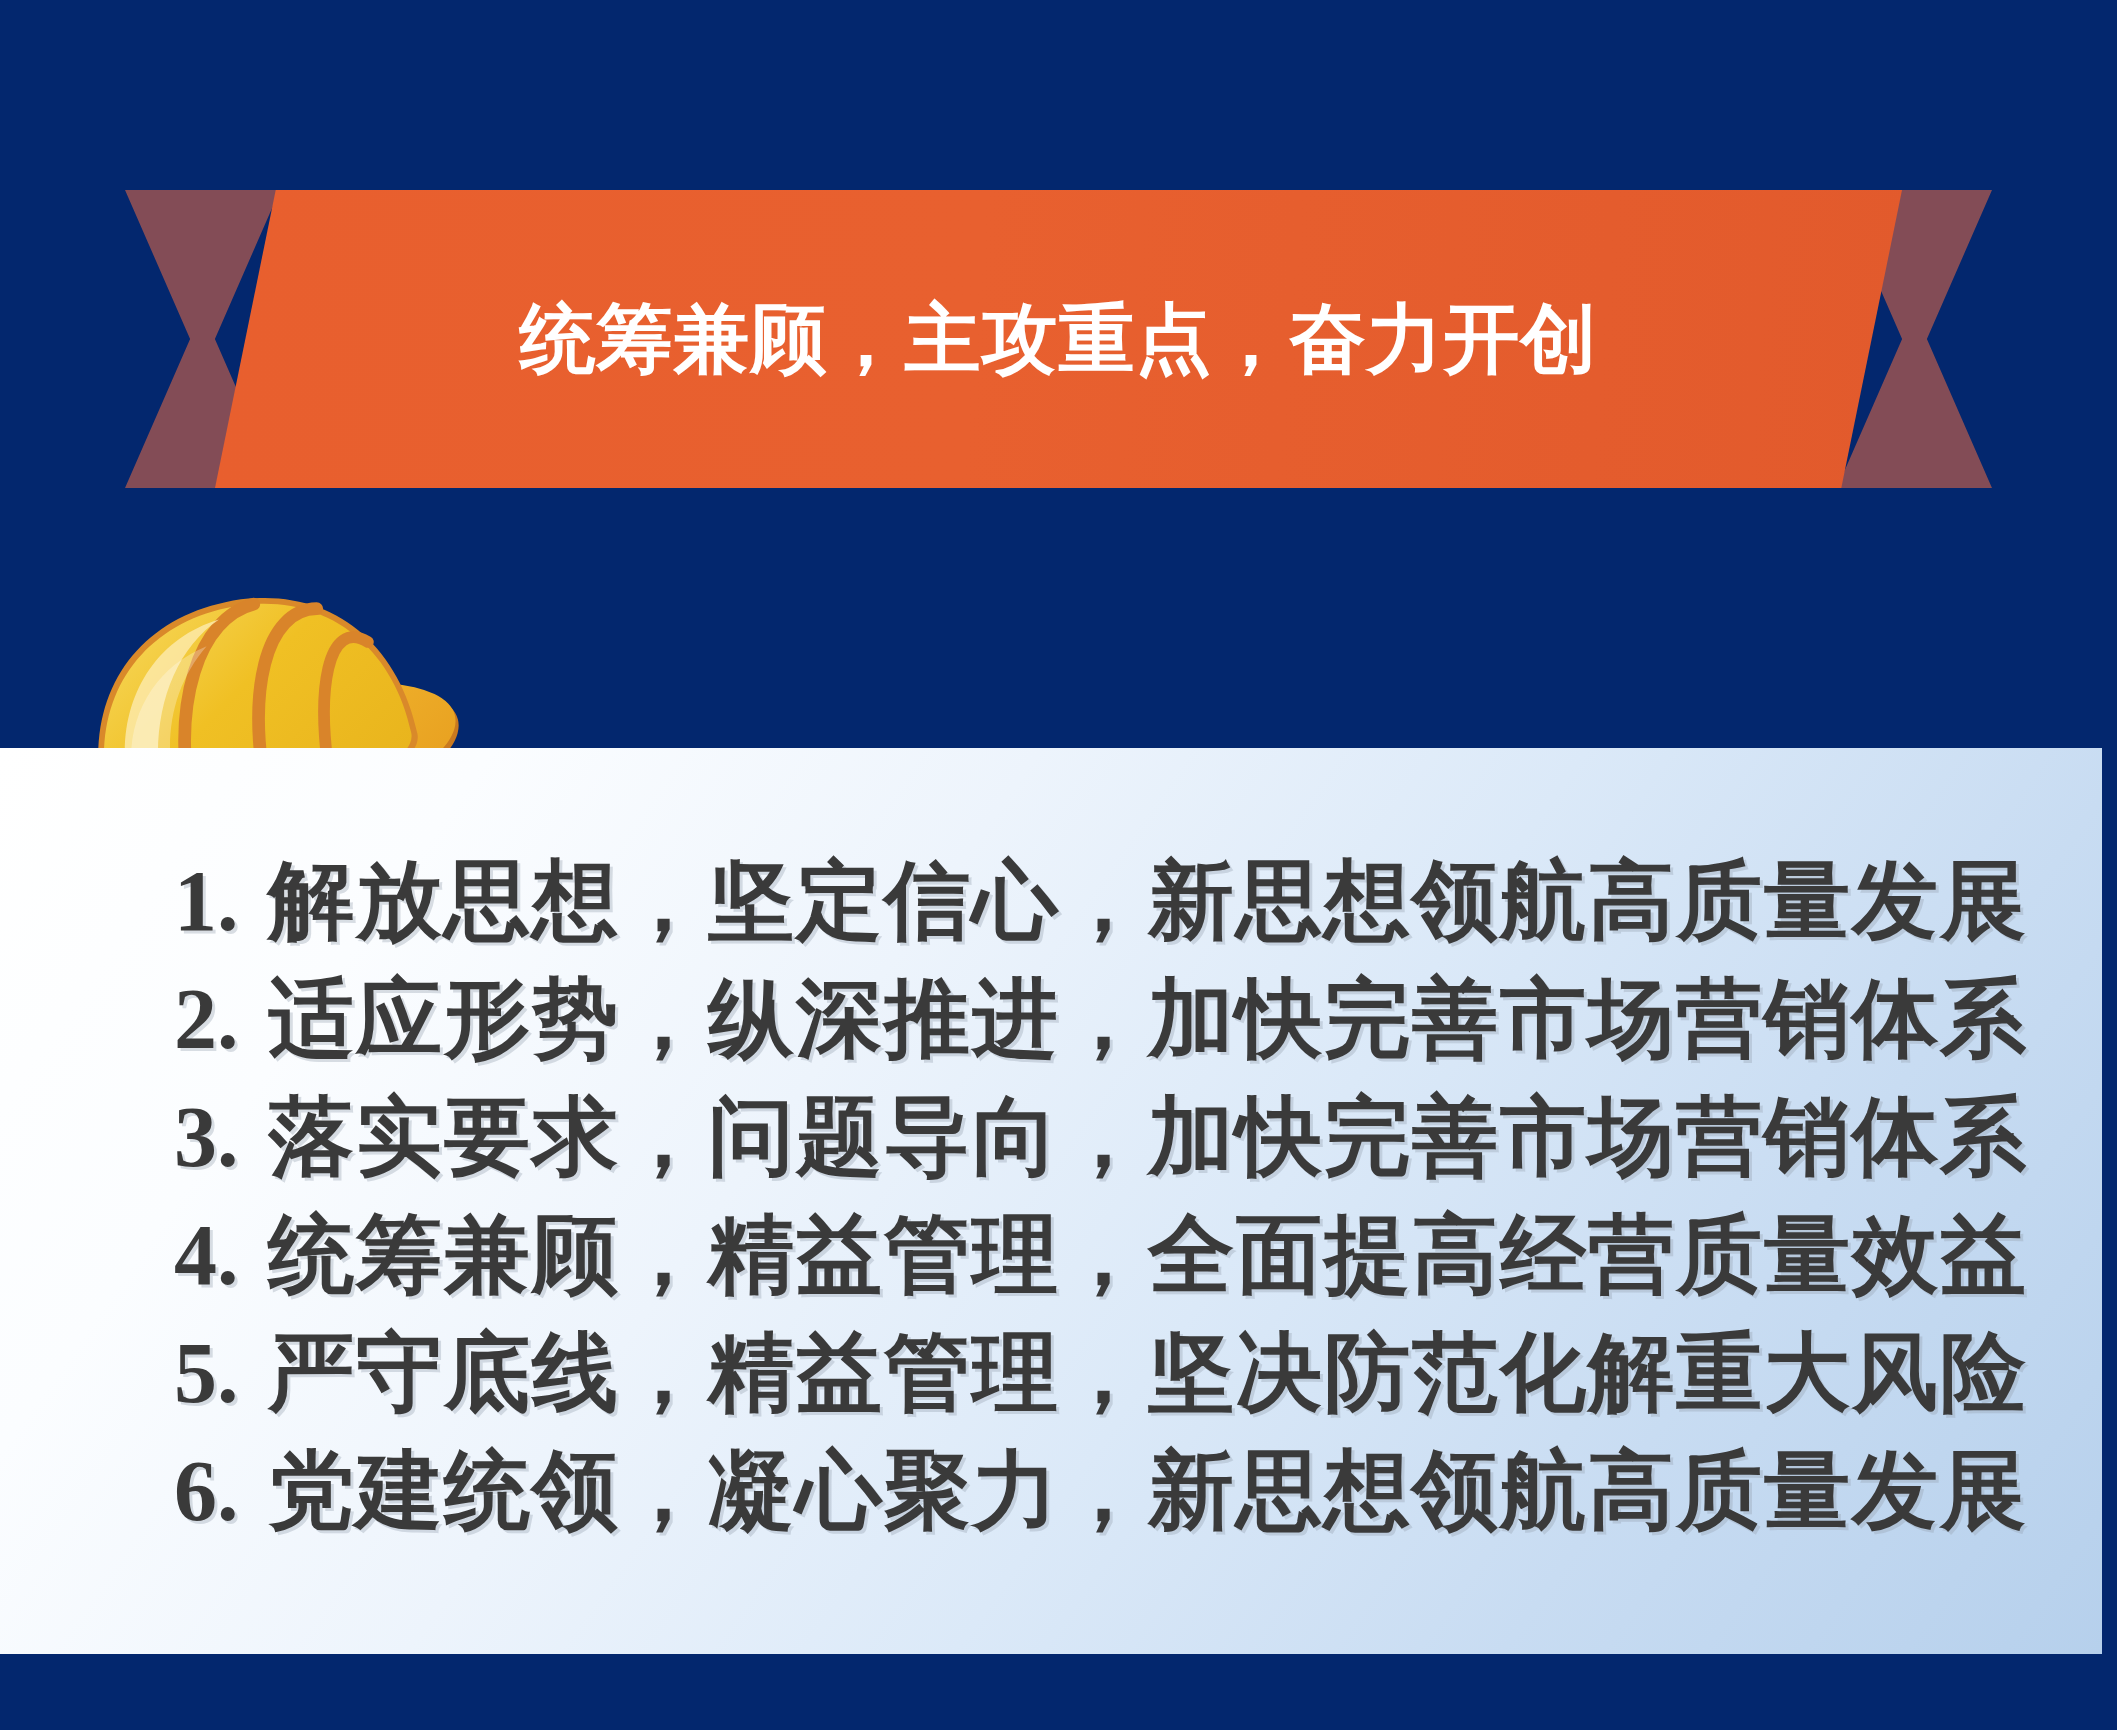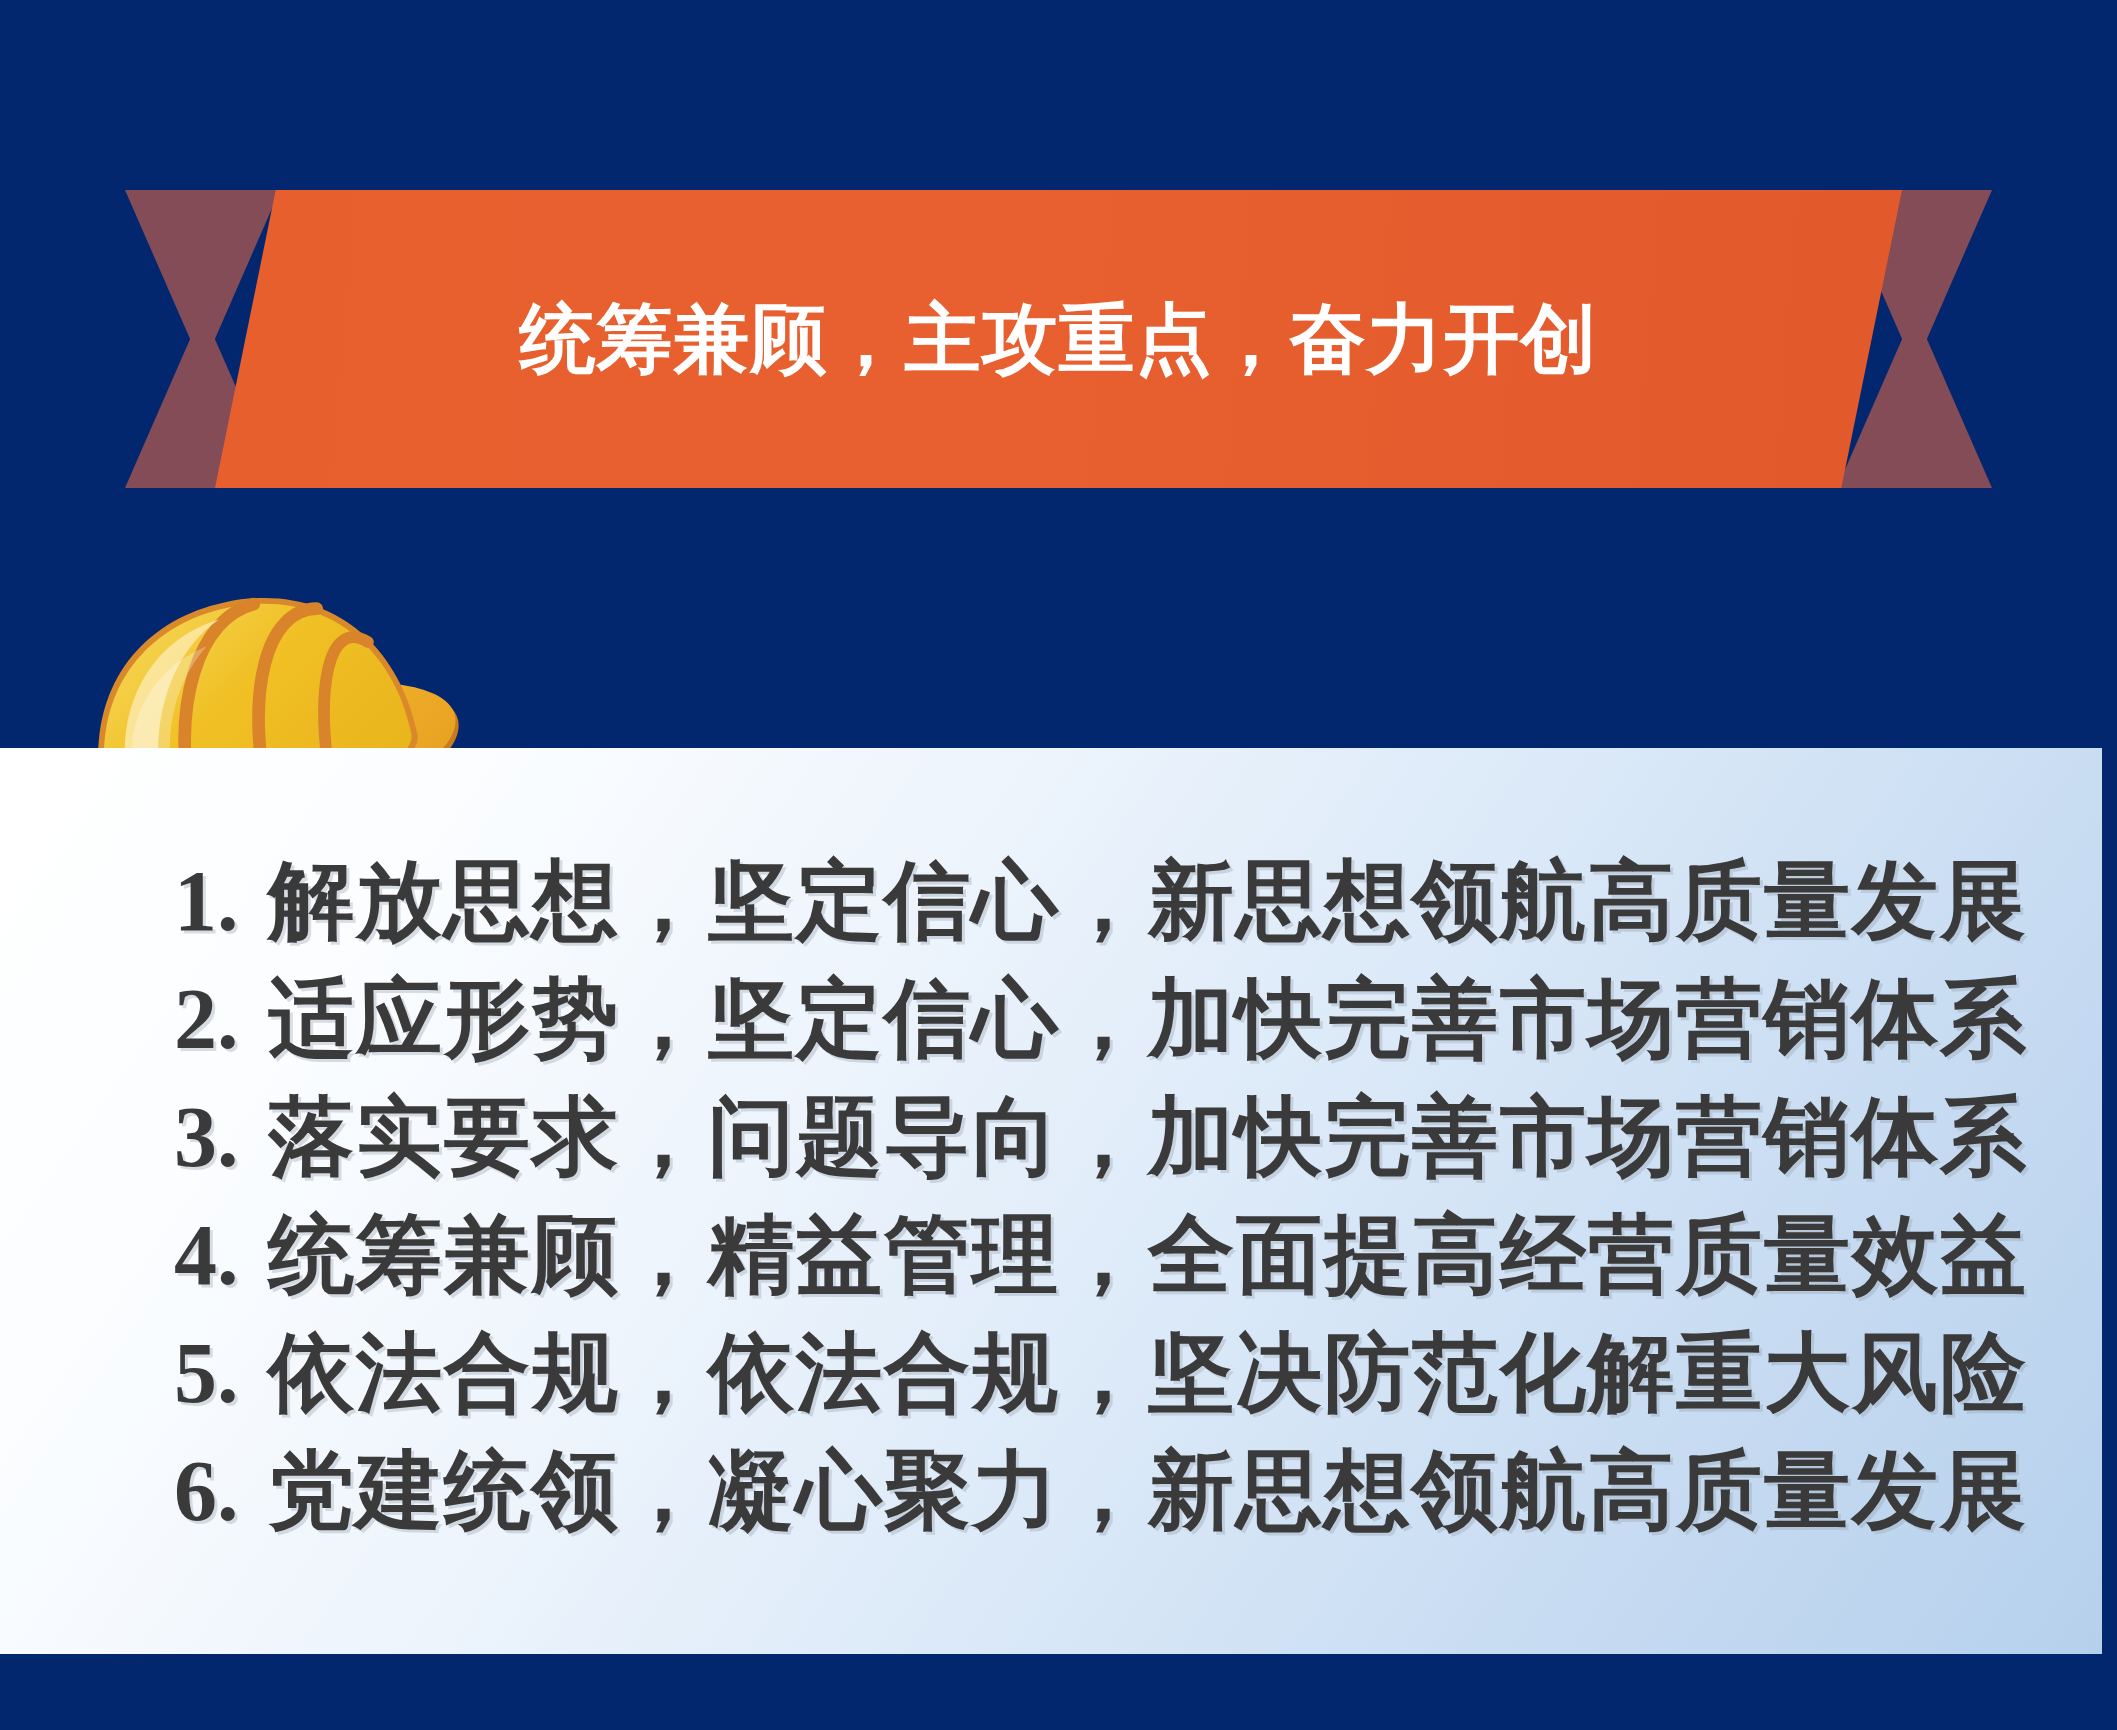--- a/index.html
+++ b/index.html
@@ -193,36 +193,36 @@
   <div class="panel">
     <div class="list">
 
       <div class="list-item">
         <span class="list-num">1.</span>
         <span class="list-text">解放思想，坚定信心，新思想领航高质量发展</span>
       </div>
 
       <div class="list-item">
         <span class="list-num">2.</span>
-        <span class="list-text">适应形势，坚定信心，加快完善市场营销体系</span>
+        <span class="list-text">适应形势，纵深推进，加快完善市场营销体系</span>
       </div>
 
       <div class="list-item">
         <span class="list-num">3.</span>
         <span class="list-text">落实要求，问题导向，加快完善市场营销体系</span>
       </div>
 
       <div class="list-item">
         <span class="list-num">4.</span>
         <span class="list-text">统筹兼顾，精益管理，全面提高经营质量效益</span>
       </div>
 
       <div class="list-item">
         <span class="list-num">5.</span>
-        <span class="list-text">依法合规，依法合规，坚决防范化解重大风险</span>
+        <span class="list-text">严守底线，精益管理，坚决防范化解重大风险</span>
       </div>
 
       <div class="list-item">
         <span class="list-num">6.</span>
         <span class="list-text">党建统领，凝心聚力，新思想领航高质量发展</span>
       </div>
 
     </div>
   </div>
 

